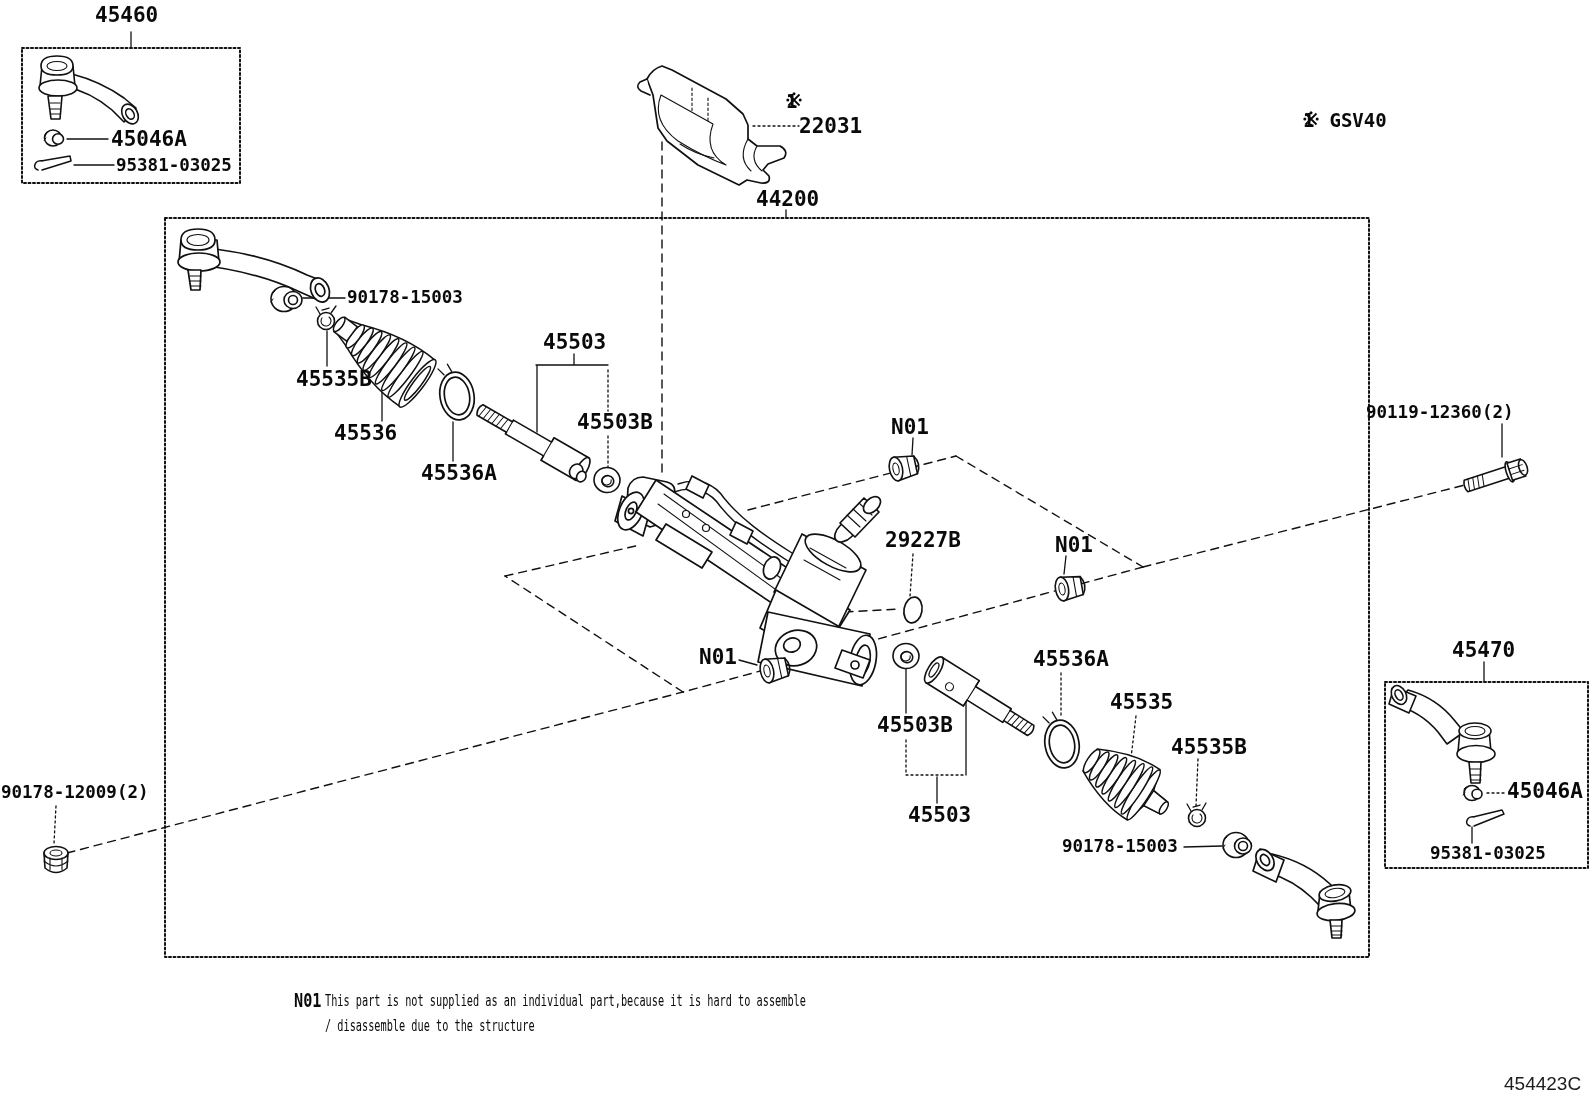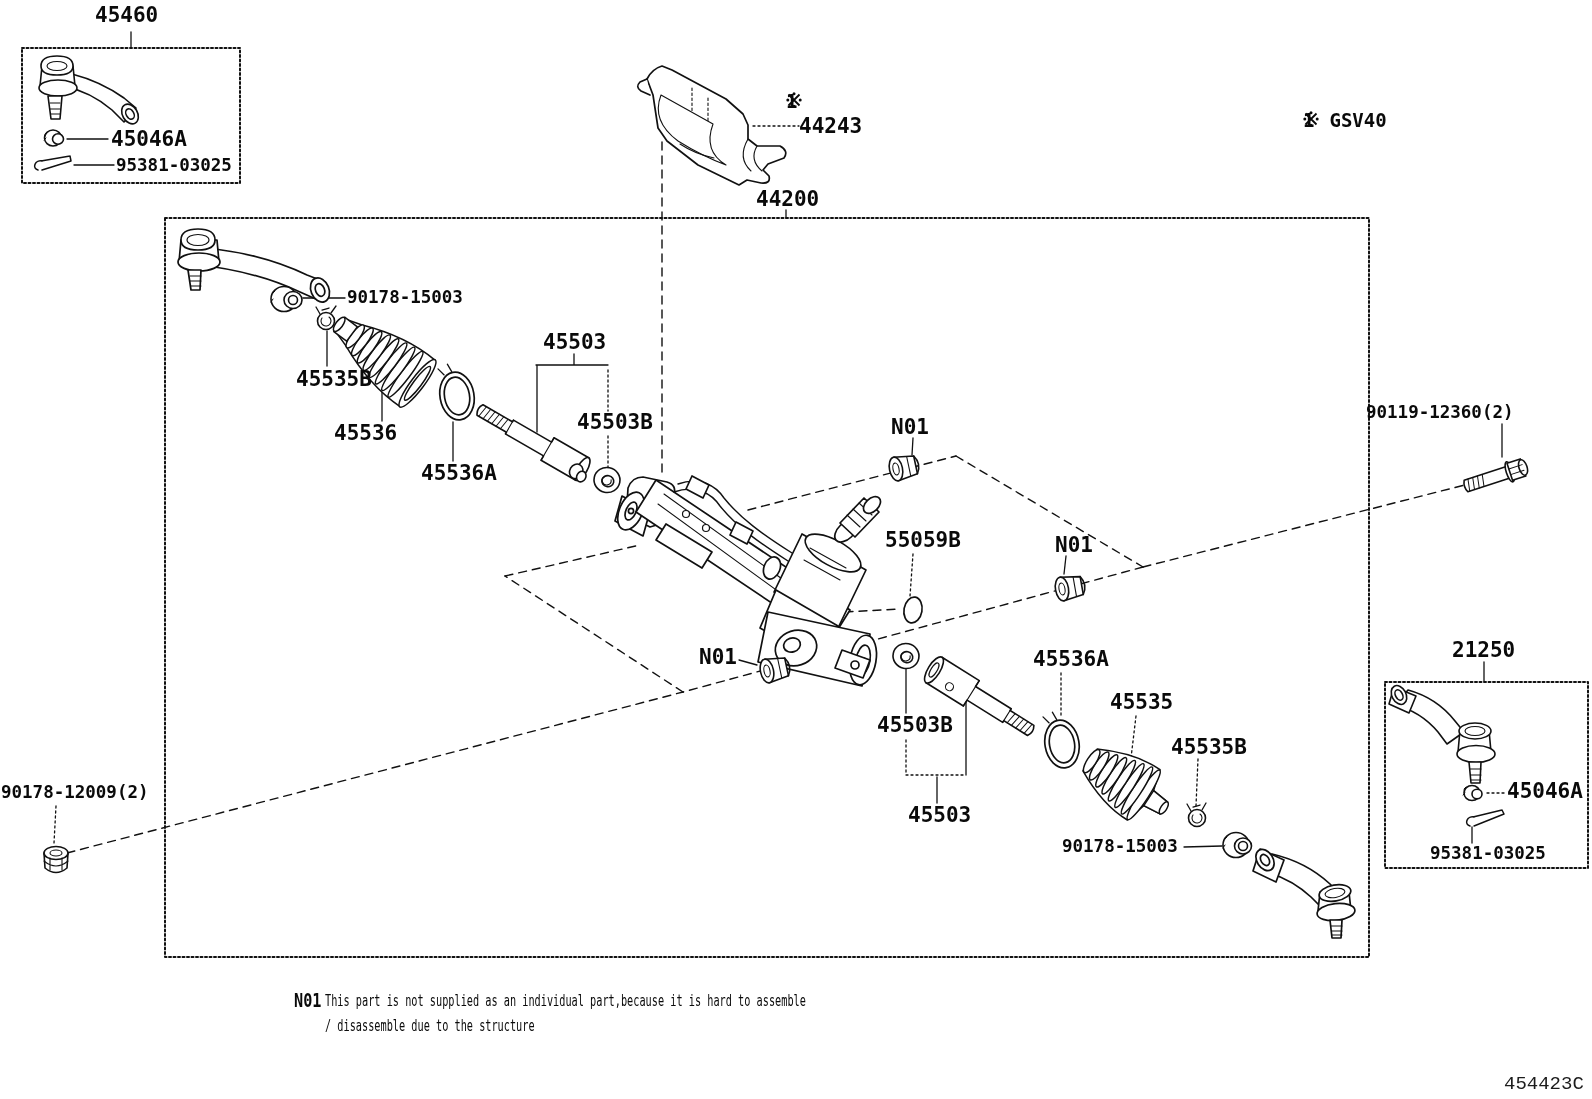--- a/index.html
+++ b/index.html
@@ -8,21 +8,21 @@
   svg{position:absolute;left:0;top:0;}
   .lbl{position:absolute;font-weight:bold;line-height:1;white-space:pre;color:#0a0a0a;}
   .lg{font-size:21px;text-align:center;}
   .sm{font-size:17.5px;text-align:right;}
   .refrow{position:absolute;display:flex;align-items:center;gap:3px;font-weight:bold;font-size:19px;line-height:1;}
   .refrow .gap{width:9px;}
   .refmark{display:inline-block;}
   .note{position:absolute;line-height:1;}
   .note-code{font-weight:bold;font-size:19px;transform:scaleX(.80);transform-origin:0 0;}
   .note-text{font-size:16px;transform:scaleX(.64);transform-origin:0 0;}
-  .doccode{position:absolute;font-family:Liberation Mono, monospace;font-size:19px;color:#1c1c1c;}
+  .doccode{position:absolute;font-family:Liberation Sans, sans-serif;font-size:19px;color:#1c1c1c;}
 </style>
 </head>
 <body>
 
 <div class="stage">
 
 <svg width="1592" height="1099" viewBox="0 0 1592 1099">
   <g fill="none" stroke="#111" stroke-linecap="round" stroke-linejoin="round">
 
     <g>
@@ -360,21 +360,21 @@
 <div class="refrow" style="left:786px;top:92px">
   <svg class="refmark" width="16" height="16" viewBox="0 0 16 16">
     <path d="M2.5,2.5 L13.5,13.5 M13.5,2.5 L2.5,13.5" stroke="#0a0a0a" stroke-width="1.8" fill="none"></path>
     <circle cx="8" cy="1.8" r="1.5" fill="#0a0a0a"></circle>
         <circle cx="8" cy="14.2" r="1.5" fill="#0a0a0a"></circle>
     <circle cx="1.8" cy="8" r="1.5" fill="#0a0a0a"></circle>
         <circle cx="14.2" cy="8" r="1.5" fill="#0a0a0a"></circle>
   </svg>
   <span>1</span>
 </div>
-<div class="lbl lg" style="left:799px;top:116px">44243</div>
+<div class="lbl lg" style="left:799px;top:116px">22031</div>
 
 <div class="refrow" style="left:1303px;top:111px">
   <svg class="refmark" width="16" height="16" viewBox="0 0 16 16">
     <path d="M2.5,2.5 L13.5,13.5 M13.5,2.5 L2.5,13.5" stroke="#0a0a0a" stroke-width="1.8" fill="none"></path>
     <circle cx="8" cy="1.8" r="1.5" fill="#0a0a0a"></circle>
         <circle cx="8" cy="14.2" r="1.5" fill="#0a0a0a"></circle>
     <circle cx="1.8" cy="8" r="1.5" fill="#0a0a0a"></circle>
         <circle cx="14.2" cy="8" r="1.5" fill="#0a0a0a"></circle>
   </svg>
   <span>1</span>
@@ -383,32 +383,32 @@
 </div>
 
 <div class="lbl lg" style="left:756px;top:189px">44200</div>
 <div class="lbl sm" style="left:347px;top:289px">90178-15003</div>
 <div class="lbl lg" style="left:296px;top:369px">45535B</div>
 <div class="lbl lg" style="left:334px;top:423px">45536</div>
 <div class="lbl lg" style="left:543px;top:332px">45503</div>
 <div class="lbl lg" style="left:577px;top:412px">45503B</div>
 <div class="lbl lg" style="left:421px;top:463px">45536A</div>
 <div class="lbl lg" style="left:891px;top:417px">N01</div>
-<div class="lbl lg" style="left:885px;top:530px">55059B</div>
+<div class="lbl lg" style="left:885px;top:530px">29227B</div>
 <div class="lbl lg" style="left:1055px;top:535px">N01</div>
 <div class="lbl lg" style="left:699px;top:647px">N01</div>
 <div class="lbl lg" style="left:1033px;top:649px">45536A</div>
 <div class="lbl lg" style="left:1110px;top:692px">45535</div>
 <div class="lbl lg" style="left:1171px;top:737px">45535B</div>
 <div class="lbl lg" style="left:877px;top:715px">45503B</div>
 <div class="lbl lg" style="left:908px;top:805px">45503</div>
 <div class="lbl sm" style="left:1062px;top:838px">90178-15003</div>
 <div class="lbl sm" style="left:1366px;top:404px">90119-12360(2)</div>
 <div class="lbl sm" style="left:1px;top:784px">90178-12009(2)</div>
-<div class="lbl lg" style="left:1452px;top:640px">21250</div>
+<div class="lbl lg" style="left:1452px;top:640px">45470</div>
 <div class="lbl lg" style="left:1507px;top:781px">45046A</div>
 <div class="lbl sm" style="left:1430px;top:845px">95381-03025</div>
 
 <div class="note note-code" style="left:294px;top:991px">N01</div>
 <div class="note note-text" style="left:325px;top:993px">This part is not supplied as an individual part,because it is hard to assemble</div>
 <div class="note note-text" style="left:325px;top:1018px">/ disassemble due to the structure</div>
 
 <div class="doccode" style="left:1504px;top:1073px">454423C</div>
 
 </div>

